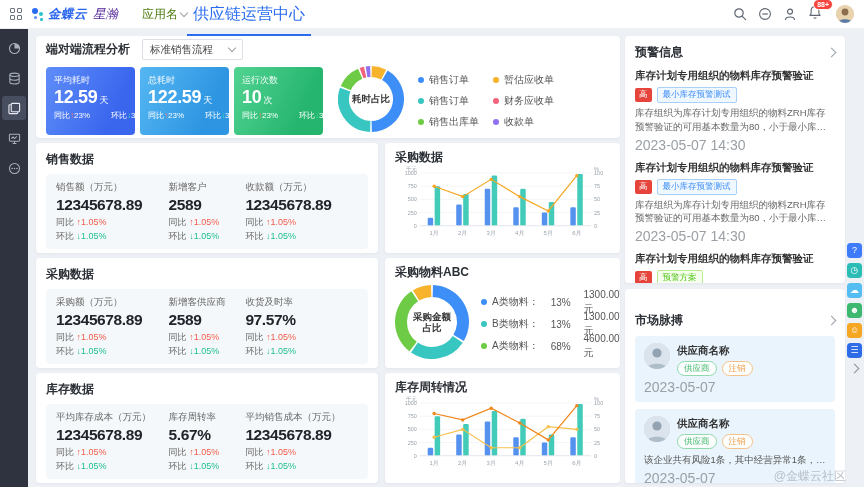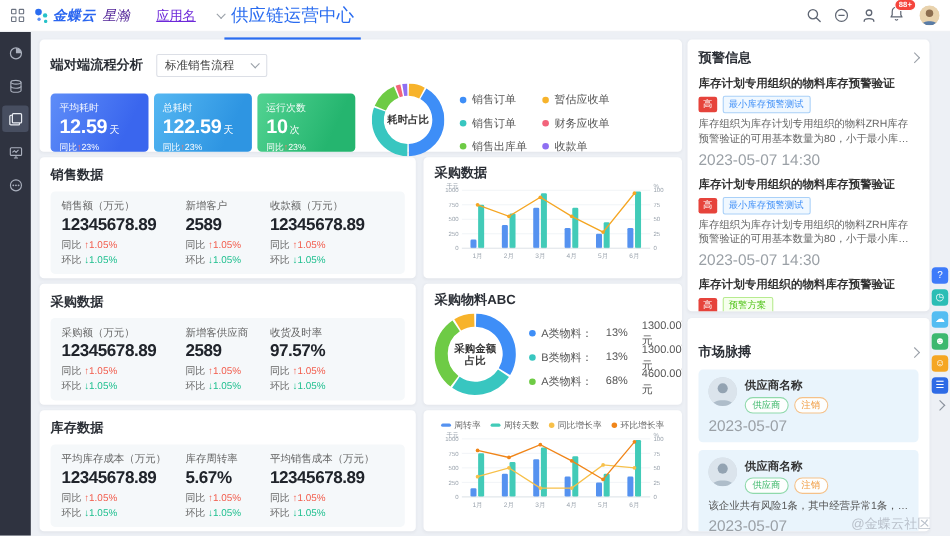--- a/index.html
+++ b/index.html
@@ -12,21 +12,21 @@
   .grid-icon i{border:1.2px solid #6b7280;border-radius:1px;}
   .logo{display:flex;align-items:center;gap:4px;}
   .logo-dots{position:relative;width:13px;height:16px;}
   .logo-dots i{position:absolute;border-radius:50%;}
   .ld1{width:6px;height:6px;background:#2a6cf0;left:1px;top:2px;}
   .ld2{width:4px;height:4px;background:#27c2c9;left:8px;top:6px;}
   .ld3{width:3px;height:3px;background:#5a8ef5;left:3px;top:10px;}
   .ld4{width:2.5px;height:2.5px;background:#27c2c9;left:9px;top:12px;}
   .logo-main{font-size:12.5px;font-weight:bold;font-style:italic;color:#2a66f0;letter-spacing:.5px;}
   .logo-sub{font-size:12.5px;font-style:italic;color:#4c1d95;margin-left:2px;}
-  .appmenu{display:flex;align-items:center;gap:20px;margin-left:24px;font-size:12px;color:#6d28d9;cursor:pointer;text-decoration:underline;}
+  .appmenu{display:flex;align-items:center;gap:3px;margin-left:24px;font-size:12px;color:#4d7c0f;cursor:pointer;}
   .caret{width:5px;height:5px;border-right:1.2px solid #9aa0a8;border-bottom:1.2px solid #9aa0a8;
          transform:rotate(45deg);margin-top:-3px;}
   .tab{height:44px;display:flex;align-items:center;padding:0 6px;position:relative;
        font-size:16px;color:#2a6cf0;cursor:pointer;}
   .tab::after{content:"";position:absolute;left:0;right:0;bottom:0;height:2px;background:#2a6cf0;}
   .top-right{margin-left:auto;display:flex;align-items:center;}
   .hicon{width:14px;height:14px;color:#5f6673;margin-left:11px;cursor:pointer;}
   .bell-wrap{position:relative;margin-left:11px;cursor:pointer;}
   .badge{position:absolute;top:-6px;right:-11px;background:#f5453d;color:#fff;font-size:7px;
          line-height:9px;padding:0 3px;border-radius:6px;border:1px solid #fff;font-weight:bold;}
@@ -39,33 +39,33 @@
   .rail-item.active{background:#474e60;color:#e9ecf2;}
   
   .main{position:absolute;top:28px;left:28px;right:0;bottom:0;padding:8px 19px 4px 8px;display:flex;gap:5px;}
   .panel{background:#fff;border-radius:4px;box-shadow:0 1px 3px rgba(31,45,61,.05);box-sizing:border-box;}
   .col-main{width:584px;display:flex;flex-direction:column;gap:5px;}
   .row{display:flex;gap:7px;flex:1;min-height:0;}
   .panel-left{width:342px;padding:8px 10px;}
   .panel-mid{flex:1;padding:6px 10px 2px;overflow:hidden;}
   .panel-title{font-size:12px;font-weight:bold;color:#2b2f36;}
   
-  .process-panel{height:102px;padding:13px 10px;}
+  .process-panel{height:102px;padding:3px 10px;}
   .process-head{display:flex;align-items:center;gap:12px;}
   .select{display:flex;align-items:center;gap:16px;border:1px solid #dcdfe6;border-radius:2px;
           padding:2.5px 7px;font-size:10.5px;color:#444;cursor:pointer;background:#fff;}
   .process-body{display:flex;align-items:center;margin-top:6px;}
-  .pcard{width:89px;height:53px;border-radius:4px;color:#fff;padding:7px 8px 5px;box-sizing:border-box;margin-right:5px;}
+  .pcard{width:89px;height:68px;border-radius:4px;color:#fff;padding:7px 8px 5px;box-sizing:border-box;margin-right:5px;}
   .pcard-blue{background:linear-gradient(115deg,#5e8df8 0%,#3a66ee 75%);}
   .pcard-cyan{background:linear-gradient(115deg,#55b7f2 0%,#2e95e2 75%);}
   .pcard-green{background:linear-gradient(115deg,#52d392 0%,#25b56f 75%);}
   .pcard .lb{font-size:9px;opacity:.95;}
   .pcard .val{font-size:18px;font-weight:bold;line-height:1.15;letter-spacing:-.3px;}
   .pcard .unit{font-size:9px;font-weight:normal;margin-left:2px;}
-  .pcard .ft{font-size:8px;display:flex;gap:7px;margin-top:2px;white-space:nowrap;flex-direction:column;}
+  .pcard .ft{font-size:8px;display:flex;gap:21px;margin-top:2px;white-space:nowrap;}
   .arr-up{color:#ff7a66;font-weight:bold;}
   .arr-down{color:#35e6a5;font-weight:bold;}
   .donut-wrap{margin-left:10px;flex:none;}
   .tlegend{display:grid;grid-auto-flow:column;grid-template-rows:repeat(3,1fr);column-gap:14px;
            margin-left:14px;font-size:10px;color:#555;}
   .tl-item{display:flex;align-items:center;gap:5px;height:21px;}
   .dot{width:6px;height:6px;border-radius:50%;flex:none;}
   
   .stat-box{background:#f5f8fa;border-radius:4px;padding:7px 10px 6px;display:flex;margin-top:6px;}
   .stat{flex:1.1;min-width:0;}
@@ -439,38 +439,21 @@
           </div>
           <div class="stat">
             <div class="lb">平均销售成本（万元）</div>
             <div class="val">12345678.89</div>
             <div class="cmp"><span>同比</span> <span class="up">↑<span>1.05%</span></span></div>
             <div class="cmp"><span>环比</span> <span class="down">↓<span>1.05%</span></span></div>
           </div>
         </div>
       </div>
       <div class="panel panel-mid">
-        <div class="chart-legend">
-            <span class="lg-item">
-              <span class="lg-bar" style="background: rgb(85, 146, 240);"></span>
-              <span>周转率</span>
-            </span>
-            <span class="lg-item">
-              <span class="lg-bar" style="background: rgb(66, 203, 184);"></span>
-              <span>周转天数</span>
-            </span>
-            <span class="lg-item">
-              <span class="lg-dot" style="background: rgb(247, 192, 74);"></span>
-              <span>同比增长率</span>
-            </span>
-            <span class="lg-item">
-              <span class="lg-dot" style="background: rgb(240, 133, 25);"></span>
-              <span>环比增长率</span>
-            </span>
-          </div>
+        <div class="panel-title">库存周转情况</div>
         <div><svg viewBox="0 0 216 71" width="100%">
               <line x1="25" y1="60" x2="197" y2="60" stroke="#edf0f4" stroke-width="0.7"></line>
               <text x="22" y="62" font-size="5.5" fill="#9aa3ad" text-anchor="end">0</text>
               <line x1="25" y1="46.75" x2="197" y2="46.75" stroke="#edf0f4" stroke-width="0.7"></line>
               <text x="22" y="48.75" font-size="5.5" fill="#9aa3ad" text-anchor="end">250</text>
               <line x1="25" y1="33.5" x2="197" y2="33.5" stroke="#edf0f4" stroke-width="0.7"></line>
               <text x="22" y="35.5" font-size="5.5" fill="#9aa3ad" text-anchor="end">500</text>
               <line x1="25" y1="20.25" x2="197" y2="20.25" stroke="#edf0f4" stroke-width="0.7"></line>
               <text x="22" y="22.25" font-size="5.5" fill="#9aa3ad" text-anchor="end">750</text>
               <line x1="25" y1="7" x2="197" y2="7" stroke="#edf0f4" stroke-width="0.7"></line>

